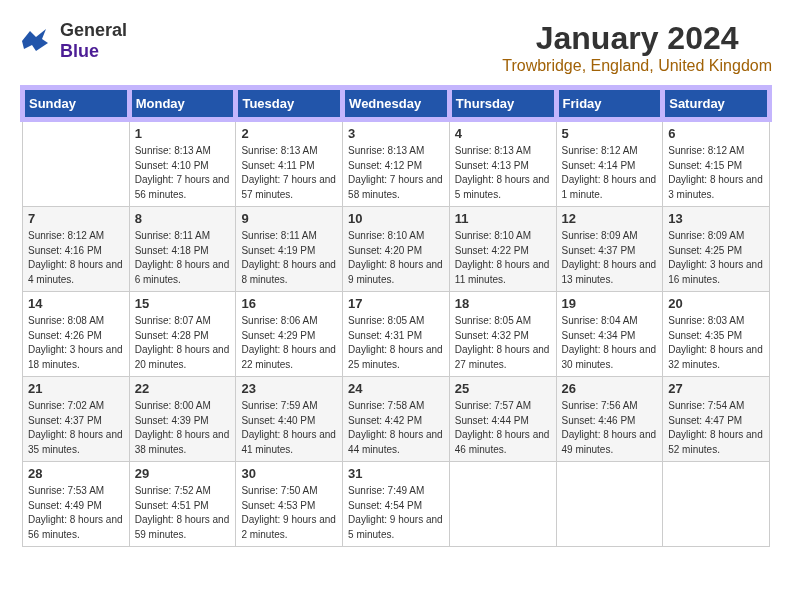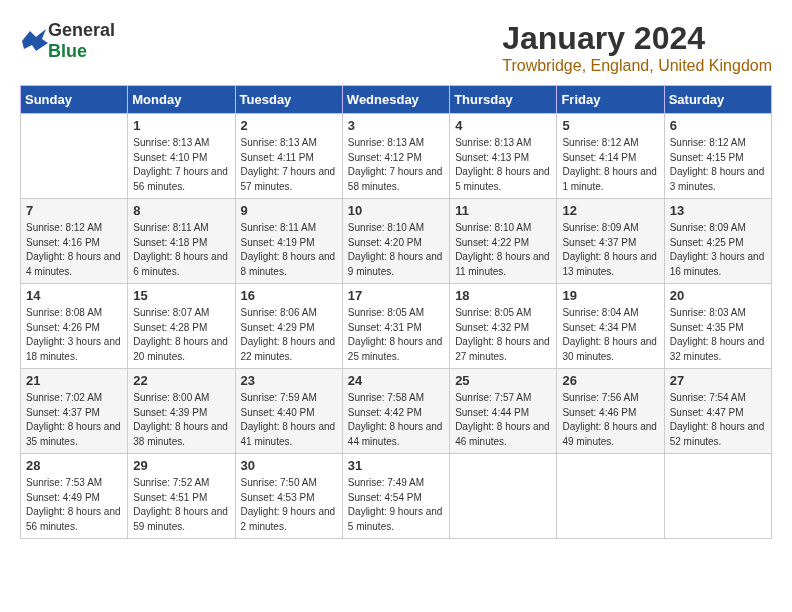--- a/index.html
+++ b/index.html
@@ -12,28 +12,28 @@
     }
     .header-section {
       display: flex;
       justify-content: space-between;
       align-items: flex-start;
       margin-bottom: 10px;
     }
     .logo {
       display: flex;
       align-items: center;
-      gap: 0;
+      gap: 12px;
     }
     .logo-bird {
       width: 28px;
       height: 24px;
     }
     .title-section {
-      text-align: left;
+      text-align: center;
     }
     .month-year {
       font-size: 32px;
       font-weight: bold;
       color: #333;
     }
     .location {
       font-size: 16px;
       color: #a16207;
     }
@@ -42,21 +42,21 @@
       border-collapse: collapse;
       font-size: 11px;
     }
     .calendar th {
       background-color: #2255aa;
       color: #fff;
       padding: 6px 4px;
       text-align: left;
       font-size: 13px;
       font-weight: bold;
-      border: 1px solid #c4b5fd;
+      border: 5px solid #c4b5fd;
     }
     .calendar td {
       border: 1px solid #ccc;
       vertical-align: top;
       padding: 4px 5px;
       width: calc(100% / 7);
       min-height: 80px;
       background: #fff;
     }
     .calendar tr:nth-child(even) td {
@@ -81,21 +81,21 @@
 </head>
 <body>
 
 <div class="header-section">
   <div class="logo">
     <svg class="logo-bird" viewBox="0 0 28 24" xmlns="http://www.w3.org/2000/svg">
         <polygon points="2,12 10,2 16,8 26,0 22,10 28,14 16,22 12,16 4,20" fill="#2255aa"></polygon>
       </svg>
     <div>
       <span style="font-size:18px;font-weight:bold;color:#333;">General</span><br>
-      <span style="font-size:18px;font-weight:bold;color:#15803d;">Blue</span>
+      <span style="font-size:18px;font-weight:bold;color:#4c1d95;">Blue</span>
     </div>
   </div>
   <div class="title-section">
     <div class="month-year">January 2024</div>
     <div class="location">Trowbridge, England, United Kingdom</div>
   </div>
 </div>
 
 <table class="calendar">
   <thead>

